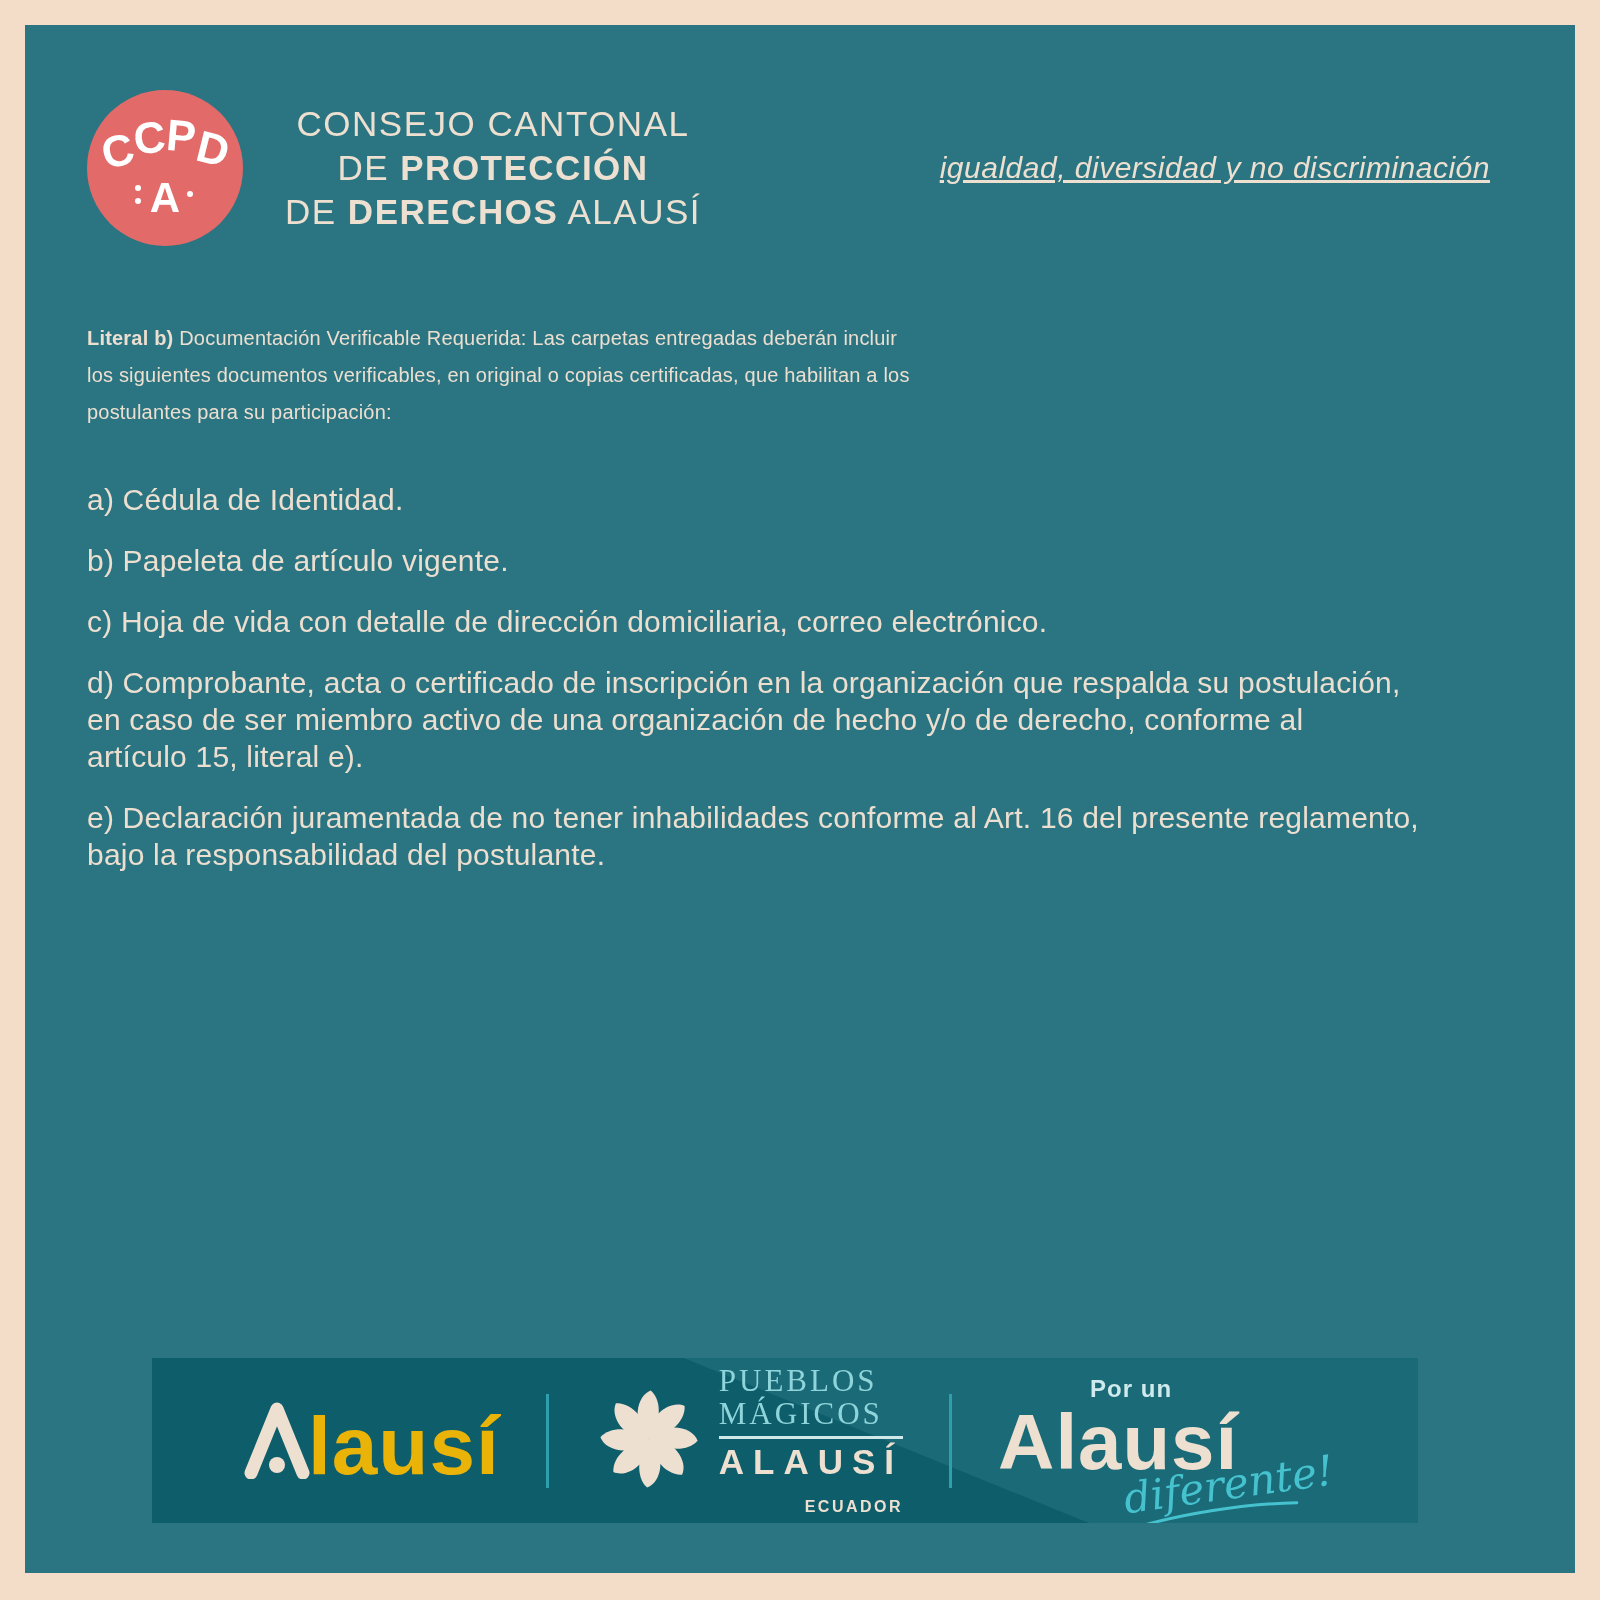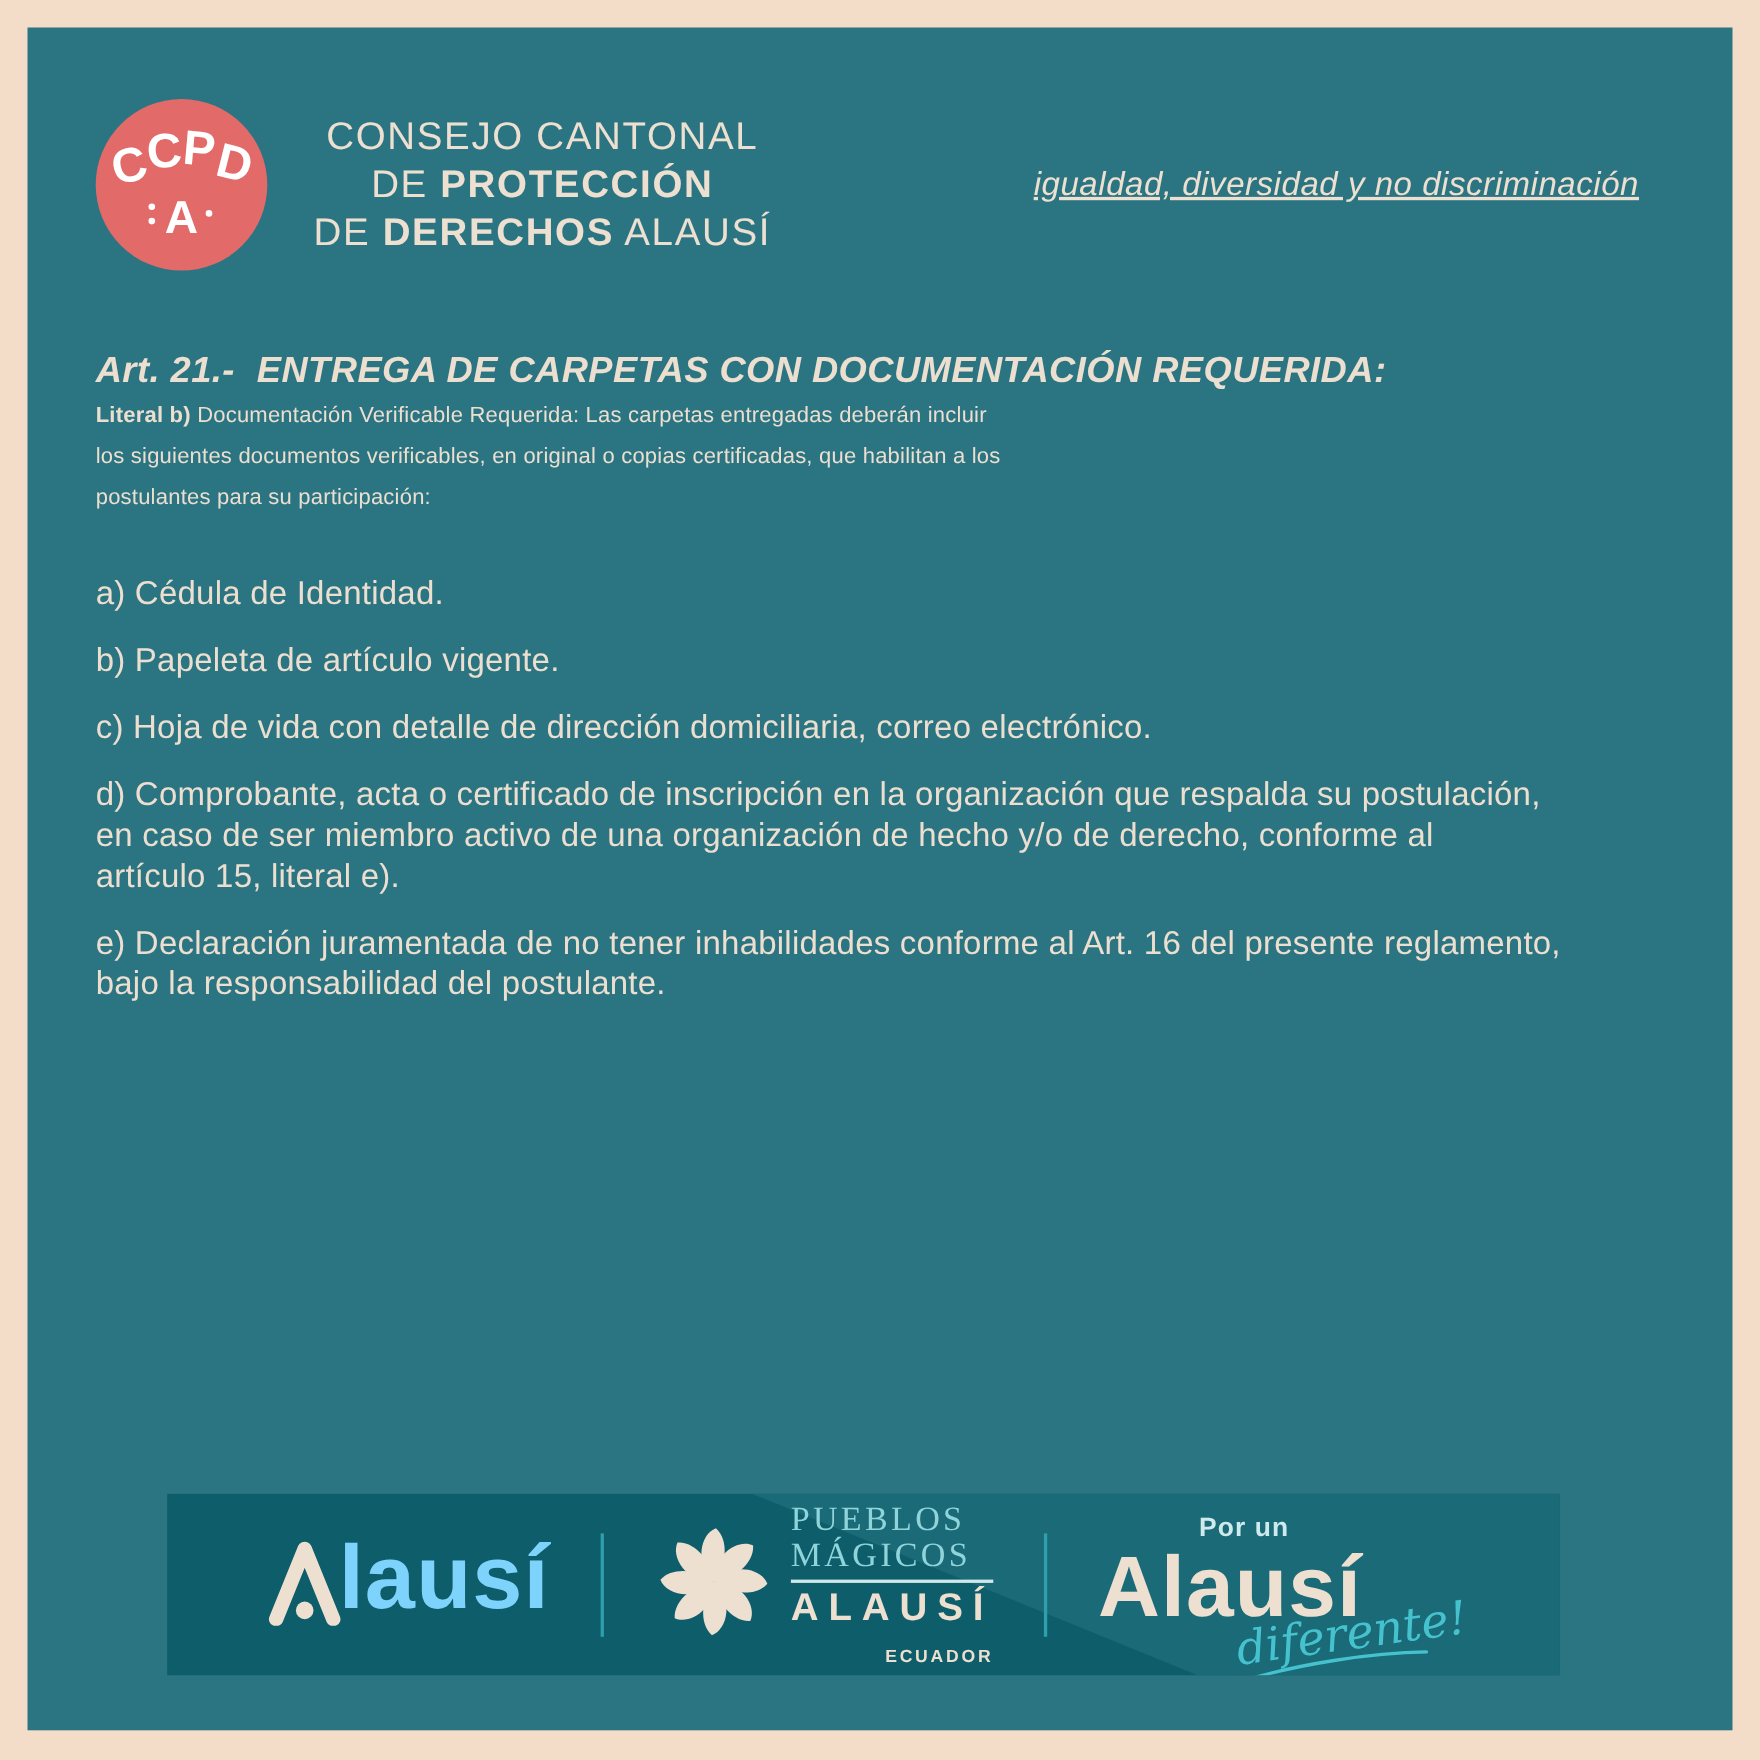--- a/index.html
+++ b/index.html
@@ -34,21 +34,21 @@
   .intro .b{font-weight:700;}
   .doc-list{margin-top:50px;}
   .doc-item{font-size:30px;line-height:37px;letter-spacing:0.2px;white-space:pre-line;margin-bottom:24px;}
 
   
   .banner{position:absolute;left:127px;top:1333px;width:1266px;height:165px;background:#0e5d6b;overflow:hidden;}
   .banner::before{content:"";position:absolute;inset:0;background:rgba(96,175,185,0.16);
     clip-path:polygon(42% 0,100% 0,100% 100%,74% 100%);}
   .banner-inner{position:relative;display:flex;align-items:center;justify-content:center;height:100%;gap:46px;}
 
-  .alausi-logo{display:flex;align-items:flex-start;color:#7dd3fc;}
+  .alausi-logo{display:flex;align-items:flex-end;color:#eab308;}
   .alausi-logo .rest{font-weight:700;font-size:82px;line-height:0.9;letter-spacing:1px;margin-left:-4px;}
   .sep{width:3px;height:94px;background:#2f9fae;flex:0 0 auto;}
 
   .pueblos{display:flex;align-items:center;gap:16px;}
   .pm-text{display:flex;flex-direction:column;align-items:flex-start;}
   .pm-serif{font-family:"Liberation Serif",serif;color:#8fd4da;font-size:31px;line-height:1.06;letter-spacing:3px;}
   .pm-rule{width:100%;height:3px;background:#cfe9ea;margin:5px 0 4px 0;}
   .pm-alausi{color:#eee0d0;font-weight:700;font-size:35px;letter-spacing:9px;line-height:1.1;}
   .pm-ecuador{color:#eee0d0;font-weight:700;font-size:16px;letter-spacing:2.5px;align-self:flex-end;margin-top:16px;}
 
@@ -79,21 +79,20 @@
       <div class="org">
         <div>CONSEJO CANTONAL</div>
         <div><span>DE </span><span class="b">PROTECCIÓN</span></div>
         <div><span>DE </span><span class="b">DERECHOS</span><span> ALAUSÍ</span></div>
       </div>
 
       <div class="tagline">igualdad, diversidad y no discriminación</div>
     </div>
 
     <div class="article">
-      <div class="title"><span>Art. 21.-</span><span class="title-main">ENTREGA DE CARPETAS CON DOCUMENTACIÓN REQUERIDA:</span></div>
       <p class="intro"><span class="b">Literal b)</span><span> Documentación Verificable Requerida: Las carpetas entregadas deberán incluir
 los siguientes documentos verificables, en original o copias certificadas, que habilitan a los
 postulantes para su participación:</span></p>
 
       <div class="doc-list">
         <div class="doc-item">a) Cédula de Identidad.</div>
         <div class="doc-item">b) Papeleta de artículo vigente.</div>
         <div class="doc-item">c) Hoja de vida con detalle de dirección domiciliaria, correo electrónico.</div>
         <div class="doc-item">d) Comprobante, acta o certificado de inscripción en la organización que respalda su postulación,
 en caso de ser miembro activo de una organización de hecho y/o de derecho, conforme al

